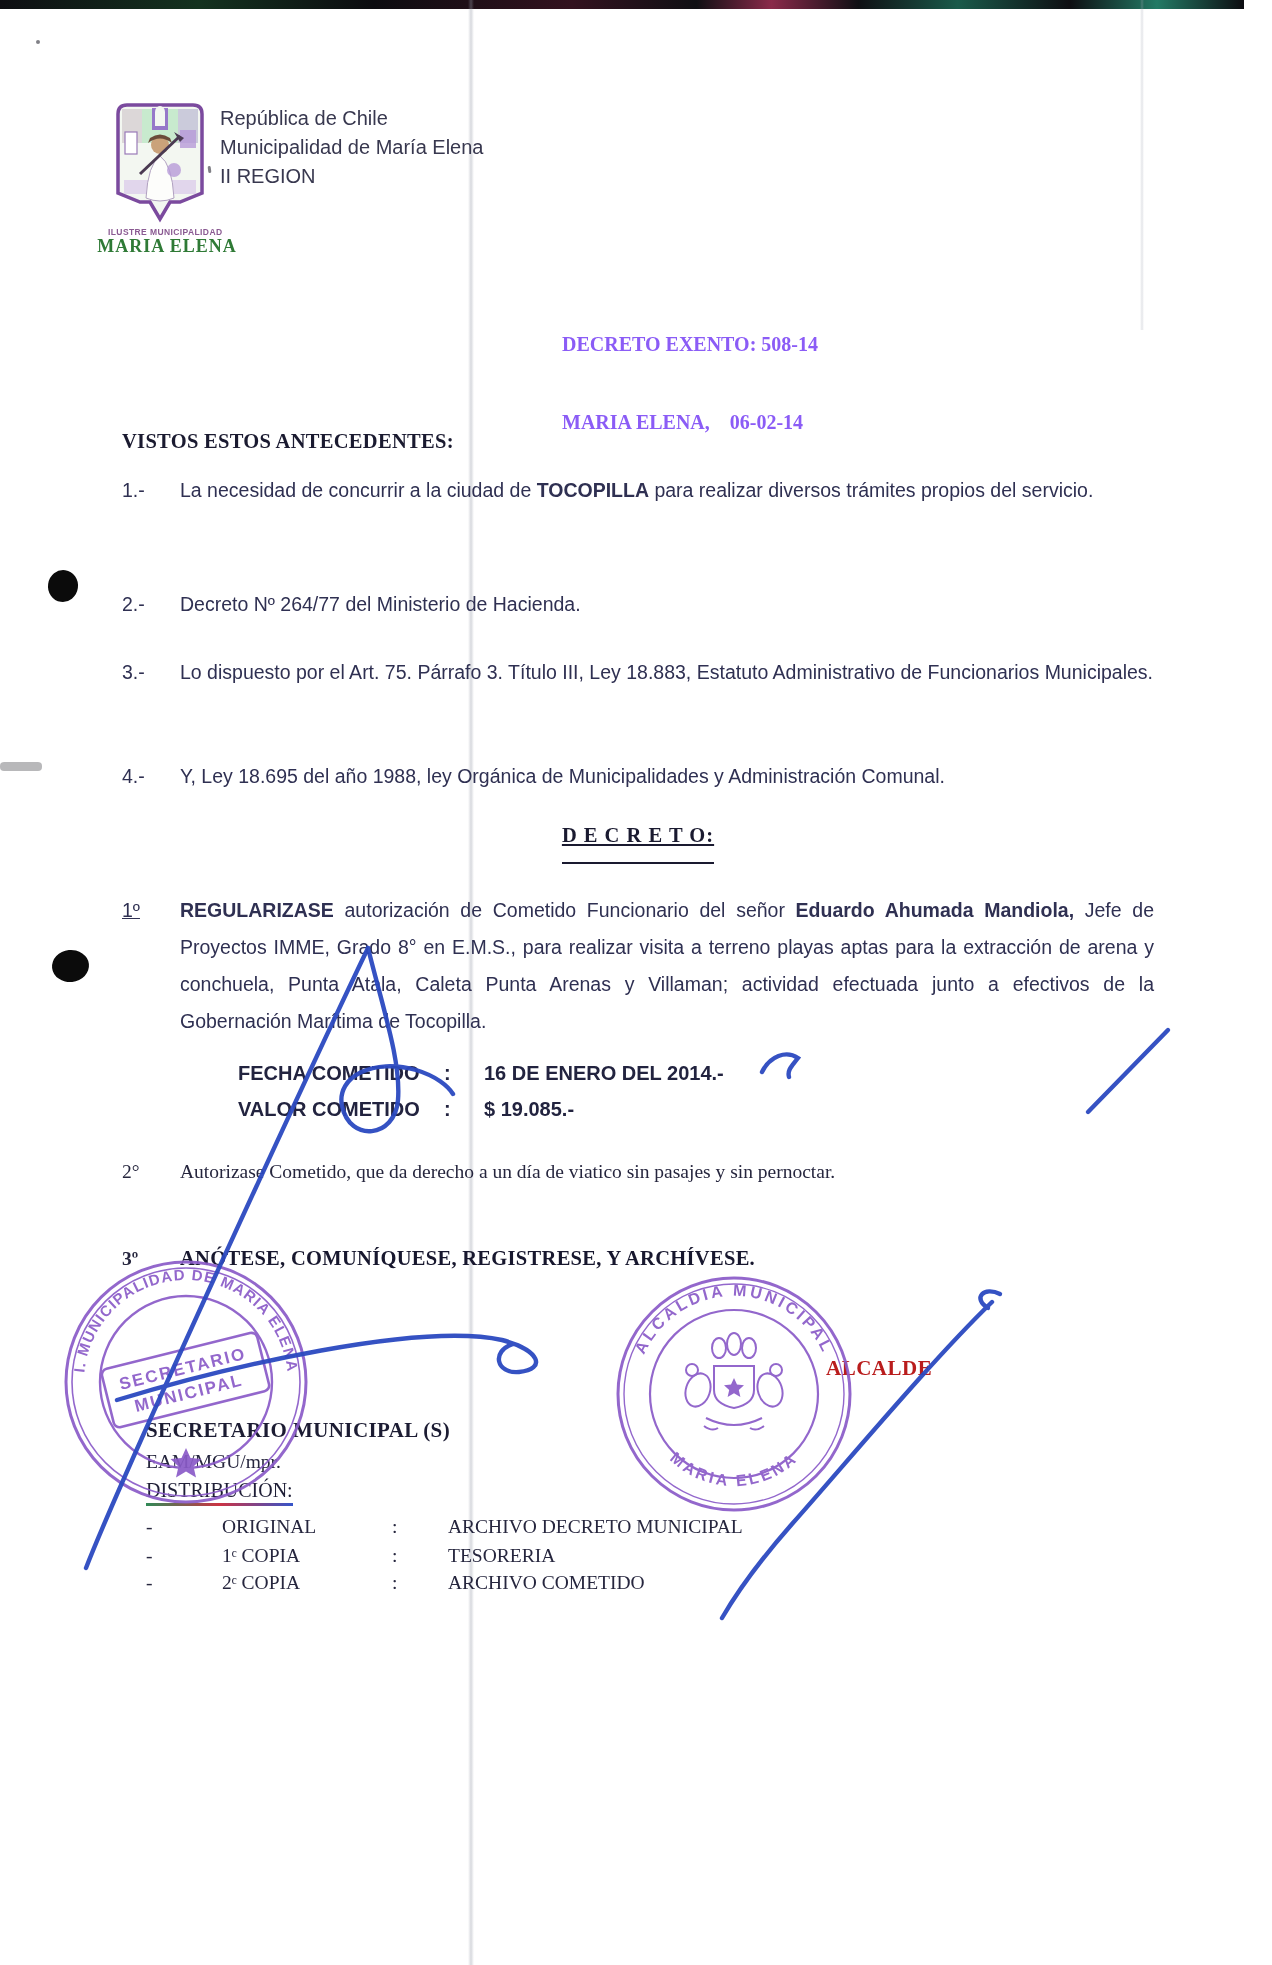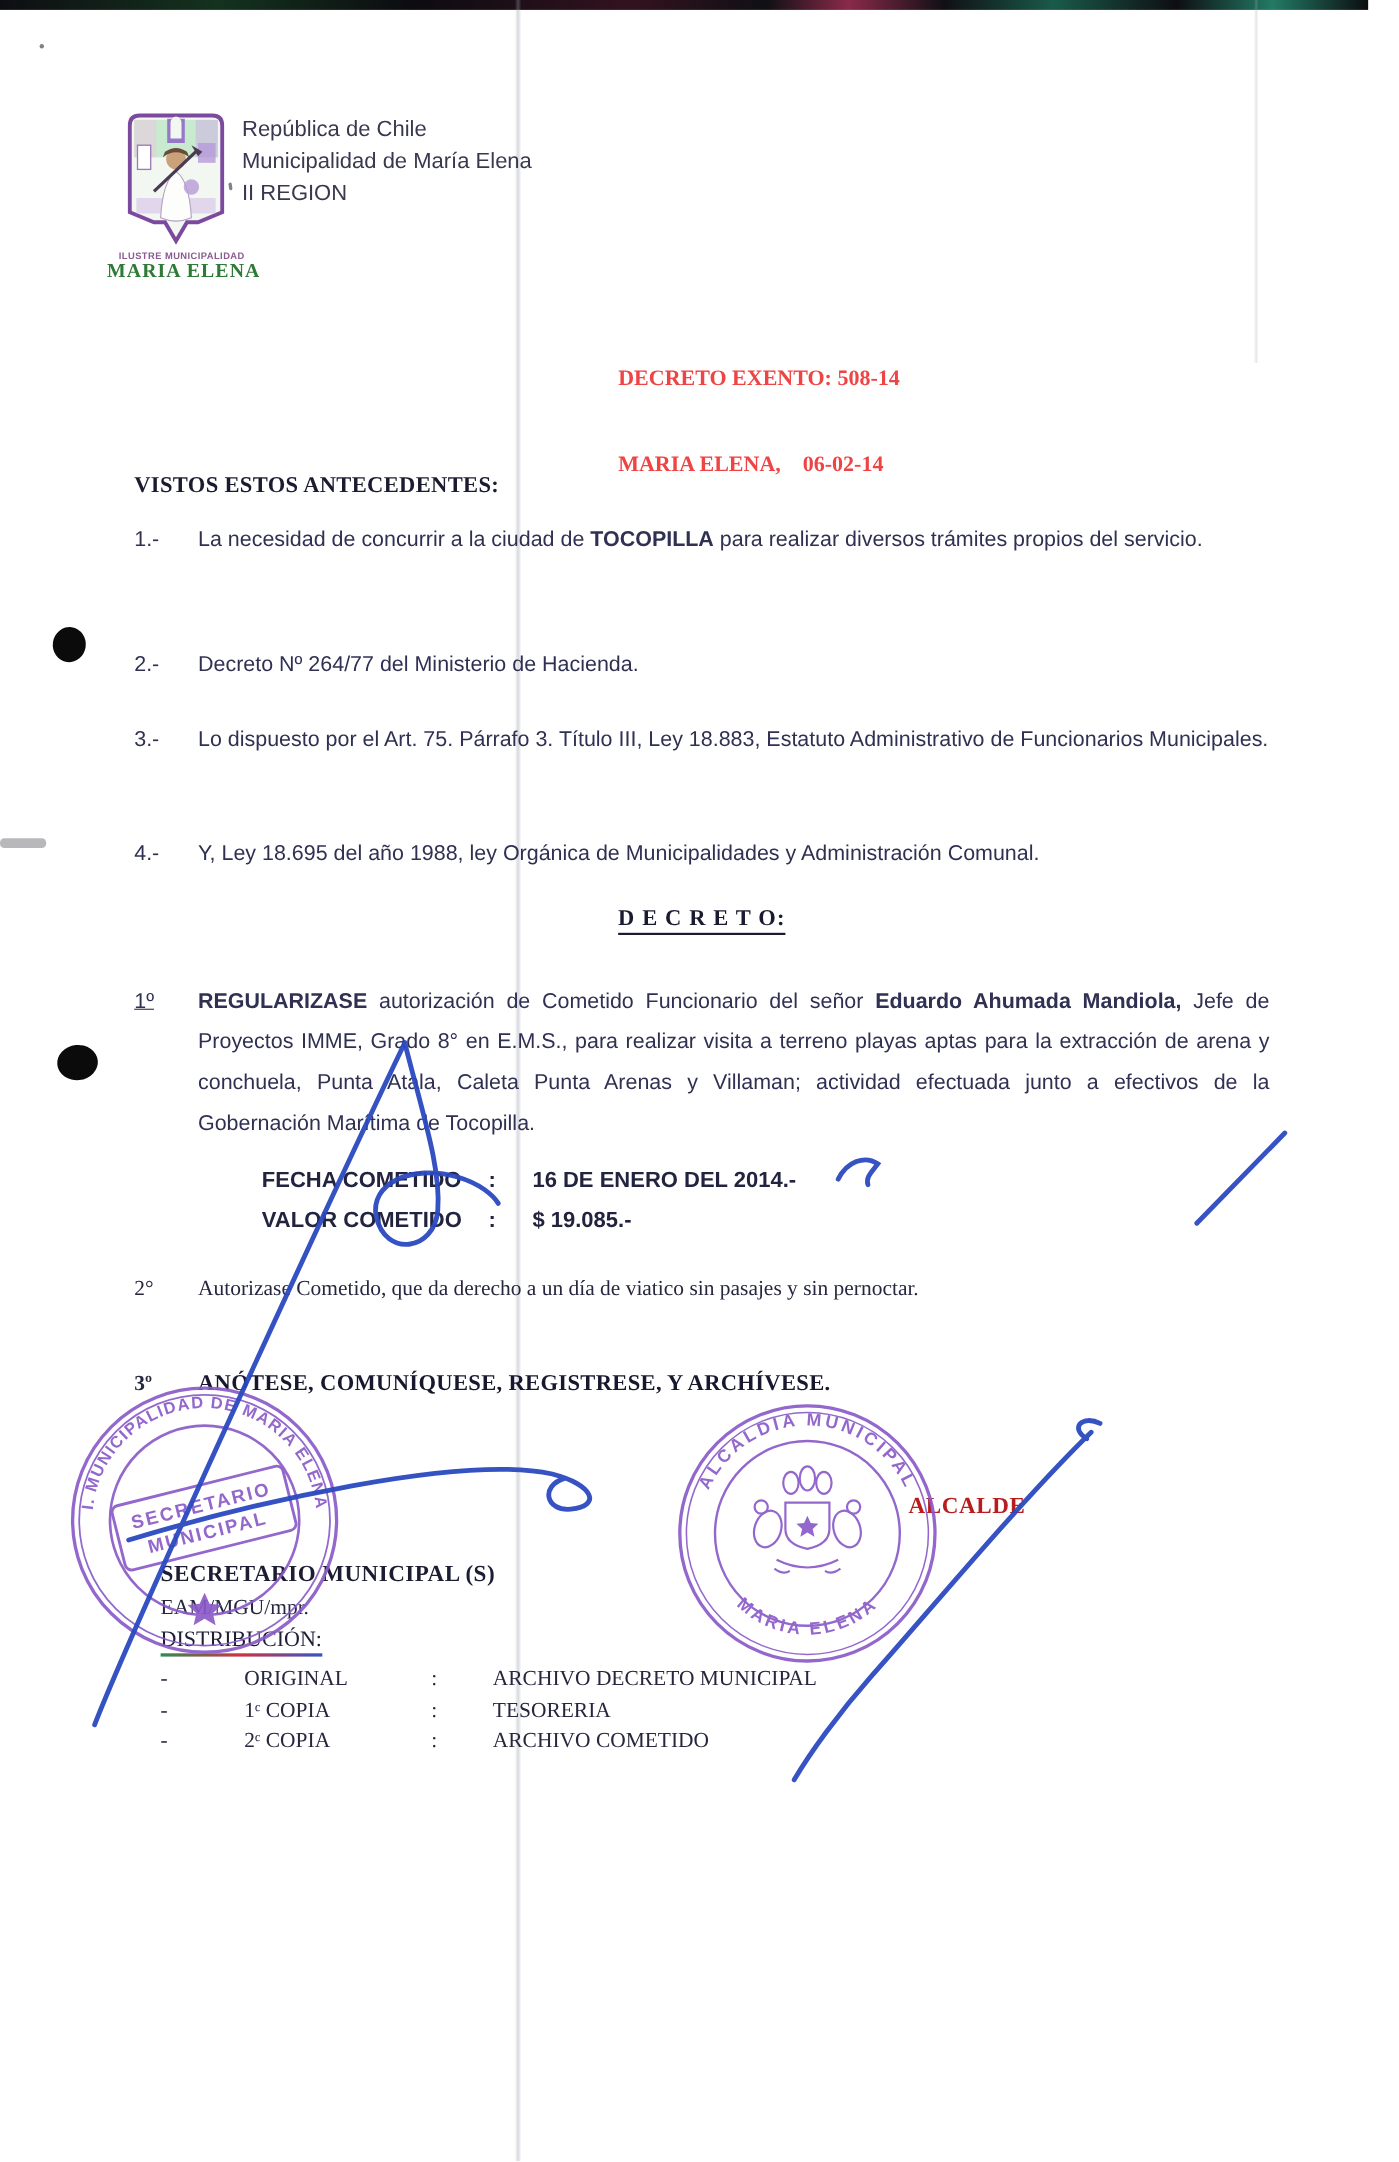--- a/index.html
+++ b/index.html
@@ -19,31 +19,31 @@
   .graydash{position:absolute;left:0;top:762px;width:42px;height:9px;background:rgba(125,125,130,.55);border-radius:4px;}
   .speck{position:absolute;background:#4a4a52;opacity:.7;border-radius:2px;}
 
   
   .org{position:absolute;left:220px;top:104px;font-size:20px;line-height:29px;color:#38384f;}
   .seal-cap-top{position:absolute;left:108px;top:227px;width:116px;text-align:left;
     font-size:8.5px;letter-spacing:.4px;color:#8a5a92;font-weight:bold;}
   .seal-cap{position:absolute;left:92px;top:236px;width:150px;text-align:center;
     font-family:"Liberation Serif",serif;font-weight:bold;font-size:18px;letter-spacing:1px;color:#2f7a36;}
   .titleblock{position:absolute;left:562px;top:279px;font-family:"Liberation Serif",serif;
-    font-weight:bold;font-size:20px;line-height:26px;color:#ef4444;white-space:pre;}
+    font-weight:bold;font-size:20px;line-height:26px;color:#8b5cf6;white-space:pre;}
 
   
   .h-serif{position:absolute;font-family:"Liberation Serif",serif;font-weight:bold;color:#1a1a30;}
   .vistos-h{left:122px;top:430px;font-size:20.5px;letter-spacing:.3px;}
   .vrow{position:absolute;left:122px;width:1032px;display:flex;font-size:19.5px;line-height:37px;color:#2f3052;}
   .vnum{width:58px;flex:none;}
   .vtext{flex:1;text-align:justify;}
   .b{font-weight:bold;}
   .decreto-h{left:122px;top:824px;width:1032px;text-align:center;font-size:20.5px;letter-spacing:1px;}
-  .decreto-h span{border-bottom:2.5px solid #1a1a30;padding-bottom:2px;}
+  .decreto-h span{border-bottom:2.5px solid #1a1a30;padding-bottom:16px;text-decoration:underline;}
   .art1num{text-decoration:underline;}
   .fline{position:absolute;left:238px;display:flex;font-weight:bold;font-size:20px;color:#22233f;}
   .flabel{width:206px;flex:none;}
   .fsep{width:40px;flex:none;}
   .serifrow{font-family:"Liberation Serif",serif;color:#26263e;}
   .art3 .vtext{text-align:left;font-weight:bold;font-size:20.5px;letter-spacing:.3px;color:#17172e;}
   .art3 .vnum{font-weight:bold;}
 
   
   .sec-title{left:146px;top:1418px;font-size:21px;color:#1c1c33;letter-spacing:.4px;}

